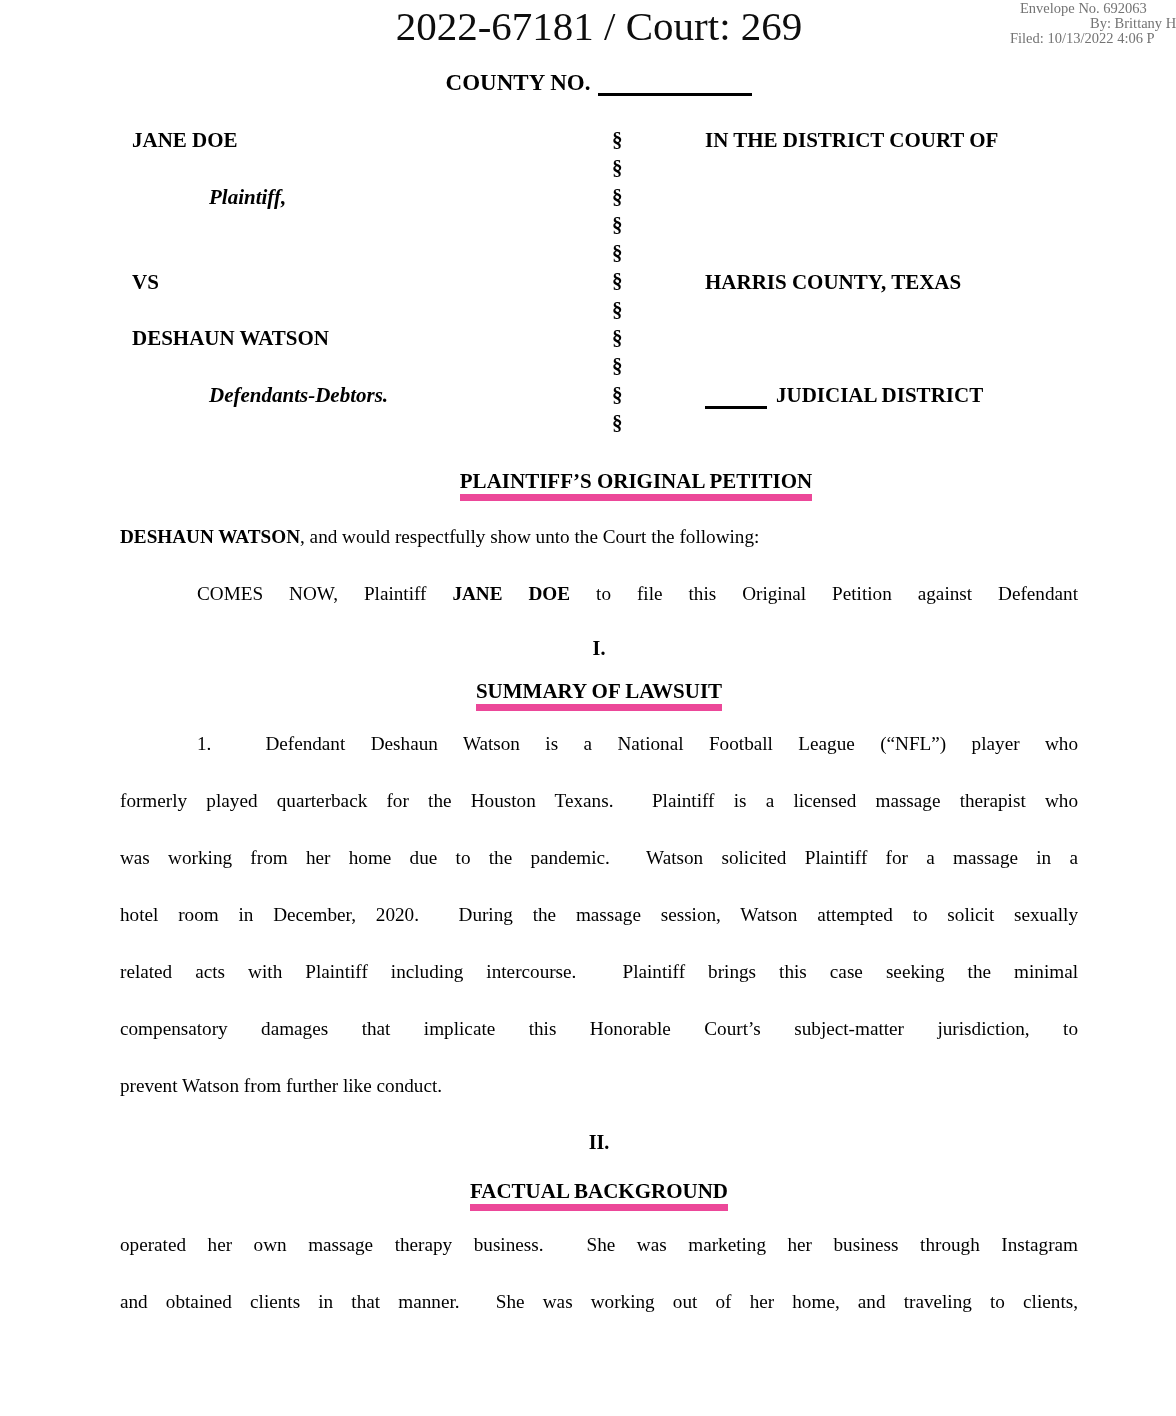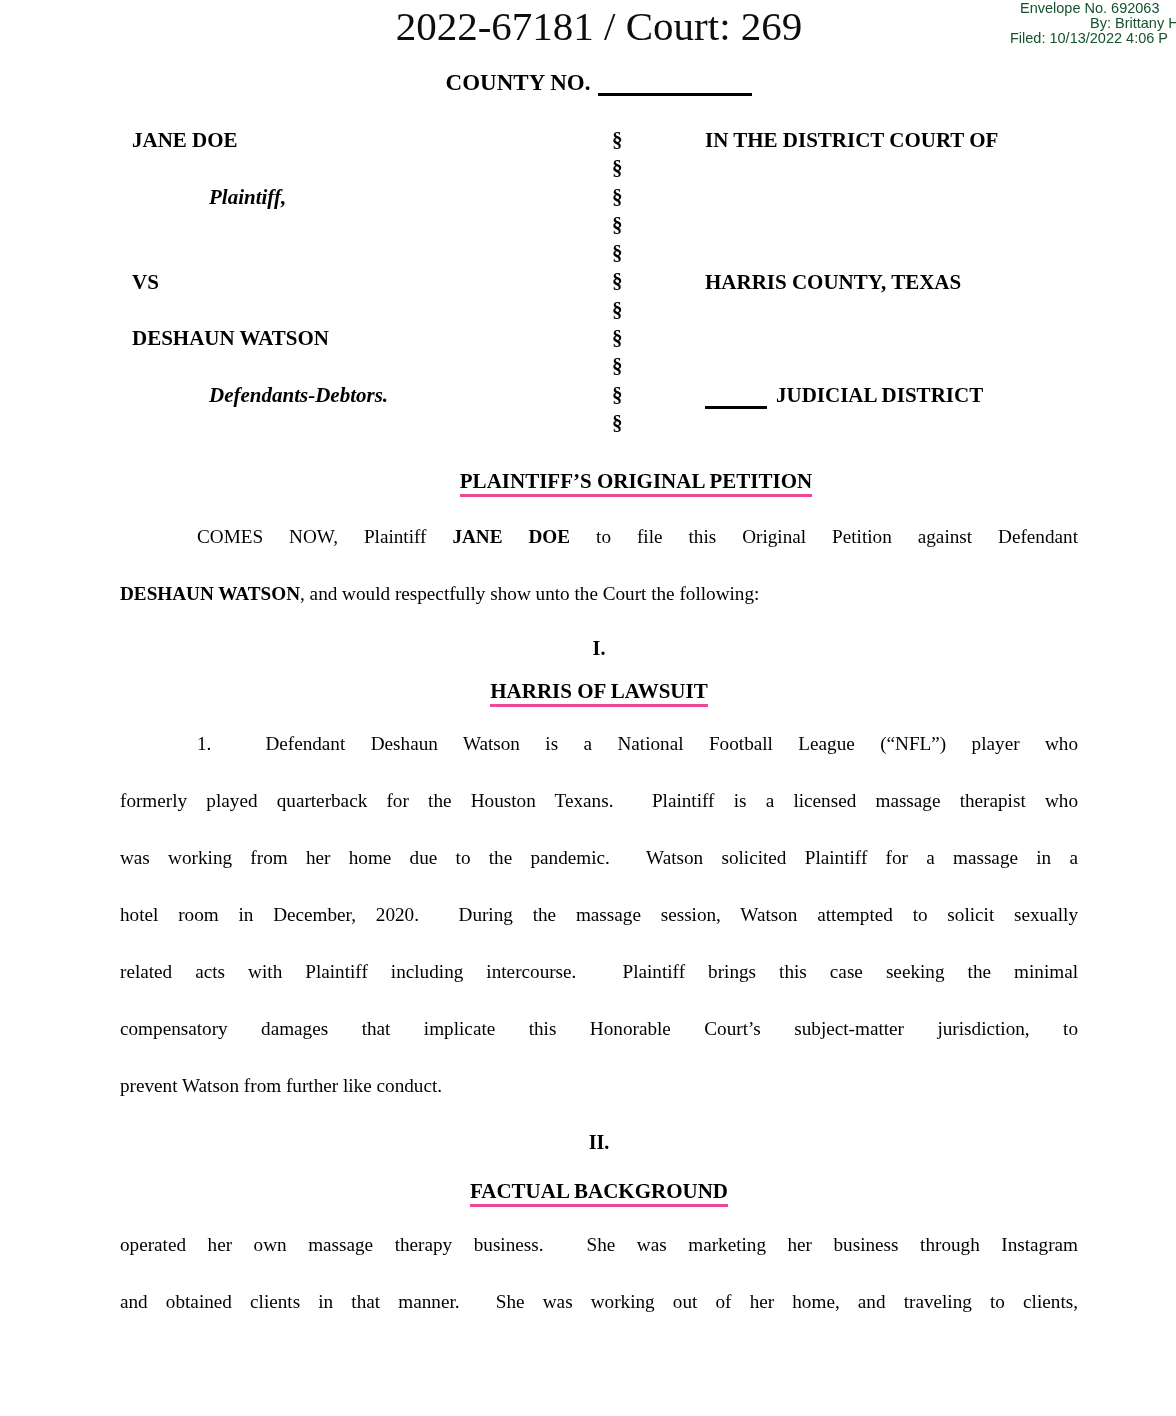--- a/index.html
+++ b/index.html
@@ -3,22 +3,22 @@
 <meta charset="utf-8">
 <style>
   html,body{margin:0;padding:0;background:#ffffff;}
   .page{
     position:relative;width:1176px;height:1416px;background:#ffffff;
     overflow:hidden;color:#000;
     font-family:"Liberation Serif", serif;
   }
   
   .stamp-line{
-    position:absolute;white-space:nowrap;color:#14532d;
-    font-family:Liberation Sans, sans-serif;font-size:14.5px;line-height:15px;
+    position:absolute;white-space:nowrap;color:#737373;
+    font-family:Liberation Serif, serif;font-size:14.5px;line-height:15px;
   }
   
   .case-header{
     position:absolute;top:2px;left:120px;right:98px;text-align:center;
     font-family:Liberation Serif, serif;font-size:41px;line-height:1.2;color:#0d0d0d;
   }
   
   .cause{position:absolute;top:70px;left:120px;right:98px;text-align:center;
     font-weight:bold;font-size:23px;}
   .cause-blank{display:inline-block;width:154px;height:0.95em;border-bottom:3px solid #000;
@@ -36,21 +36,21 @@
     margin-right:9px;vertical-align:bottom;}
   
   .doc-title{position:absolute;top:469px;left:194px;right:98px;text-align:center;
     font-size:21px;font-weight:bold;}
   .sec-num{position:absolute;left:120px;right:98px;text-align:center;
     font-size:20px;font-weight:bold;}
   .sec-head{position:absolute;left:120px;right:98px;text-align:center;
     font-size:21px;font-weight:bold;}
   #sec1-num{top:637px;} #sec1-head{top:679px;}
   #sec2-num{top:1131px;} #sec2-head{top:1179px;}
-  .u{border-bottom:3px solid #ec4899;padding-bottom:1px;}
+  .u{border-bottom:7px solid #ec4899;padding-bottom:1px;}
   
   .para{position:absolute;left:120px;width:958px;font-size:19.2px;line-height:57px;}
   #intro{top:508px;} #para1{top:715px;} #para2{top:1216px;}
   .tline{text-align:justify;text-align-last:left;}
   .tline.just{text-align-last:justify;}
   .tab{display:inline-block;width:54px;}
 </style>
 </head>
 <body>
 
@@ -92,27 +92,27 @@
     <div class="item rcol r0">IN THE DISTRICT COURT OF</div>
     <div class="item rcol r5">HARRIS COUNTY, TEXAS</div>
     <div class="item rcol r9"><span class="jd-blank"></span><span>JUDICIAL DISTRICT</span></div>
   </div>
 
   <div class="doc-title">
     <span class="u">PLAINTIFF’S ORIGINAL PETITION</span>
   </div>
 
   <div class="para" id="intro">
+      <div class="tline"><b>DESHAUN WATSON</b>, and would respectfully show unto the Court the following:</div>
       <div class="tline just" style="padding-left: 77px;">COMES NOW, Plaintiff <b>JANE DOE</b> to file this Original Petition against Defendant</div>
-      <div class="tline"><b>DESHAUN WATSON</b>, and would respectfully show unto the Court the following:</div>
     </div>
 
   <div class="sec-num" id="sec1-num">I.</div>
   <div class="sec-head" id="sec1-head">
-    <span class="u">HARRIS OF LAWSUIT</span>
+    <span class="u">SUMMARY OF LAWSUIT</span>
   </div>
   <div class="para" id="para1">
       <div class="tline just" style="padding-left: 77px;">1.<span class="tab"></span>Defendant Deshaun Watson is a National Football League (“NFL”) player who</div>
       <div class="tline just">formerly played quarterback for the Houston Texans.&nbsp; Plaintiff is a licensed massage therapist who</div>
       <div class="tline just">was working from her home due to the pandemic.&nbsp; Watson solicited Plaintiff for a massage in a</div>
       <div class="tline just">hotel room in December, 2020.&nbsp; During the massage session, Watson attempted to solicit sexually</div>
       <div class="tline just">related acts with Plaintiff including intercourse.&nbsp; Plaintiff brings this case seeking the minimal</div>
       <div class="tline just">compensatory damages that implicate this Honorable Court’s subject-matter jurisdiction, to</div>
       <div class="tline">prevent Watson from further like conduct.</div>
     </div>

